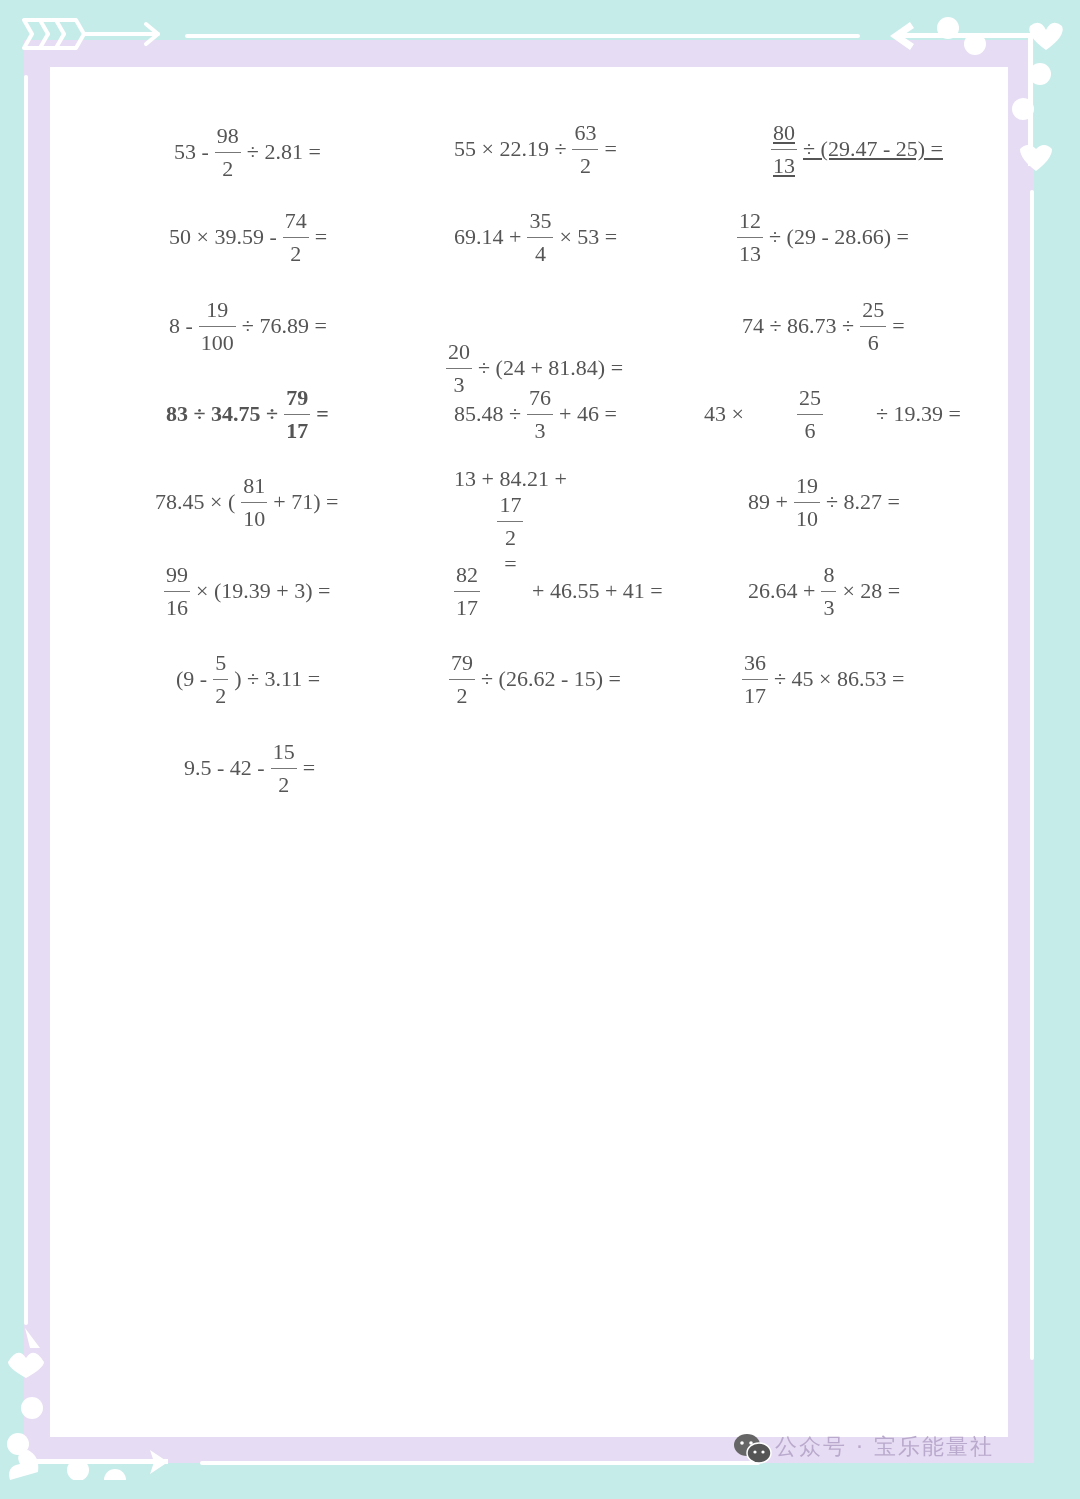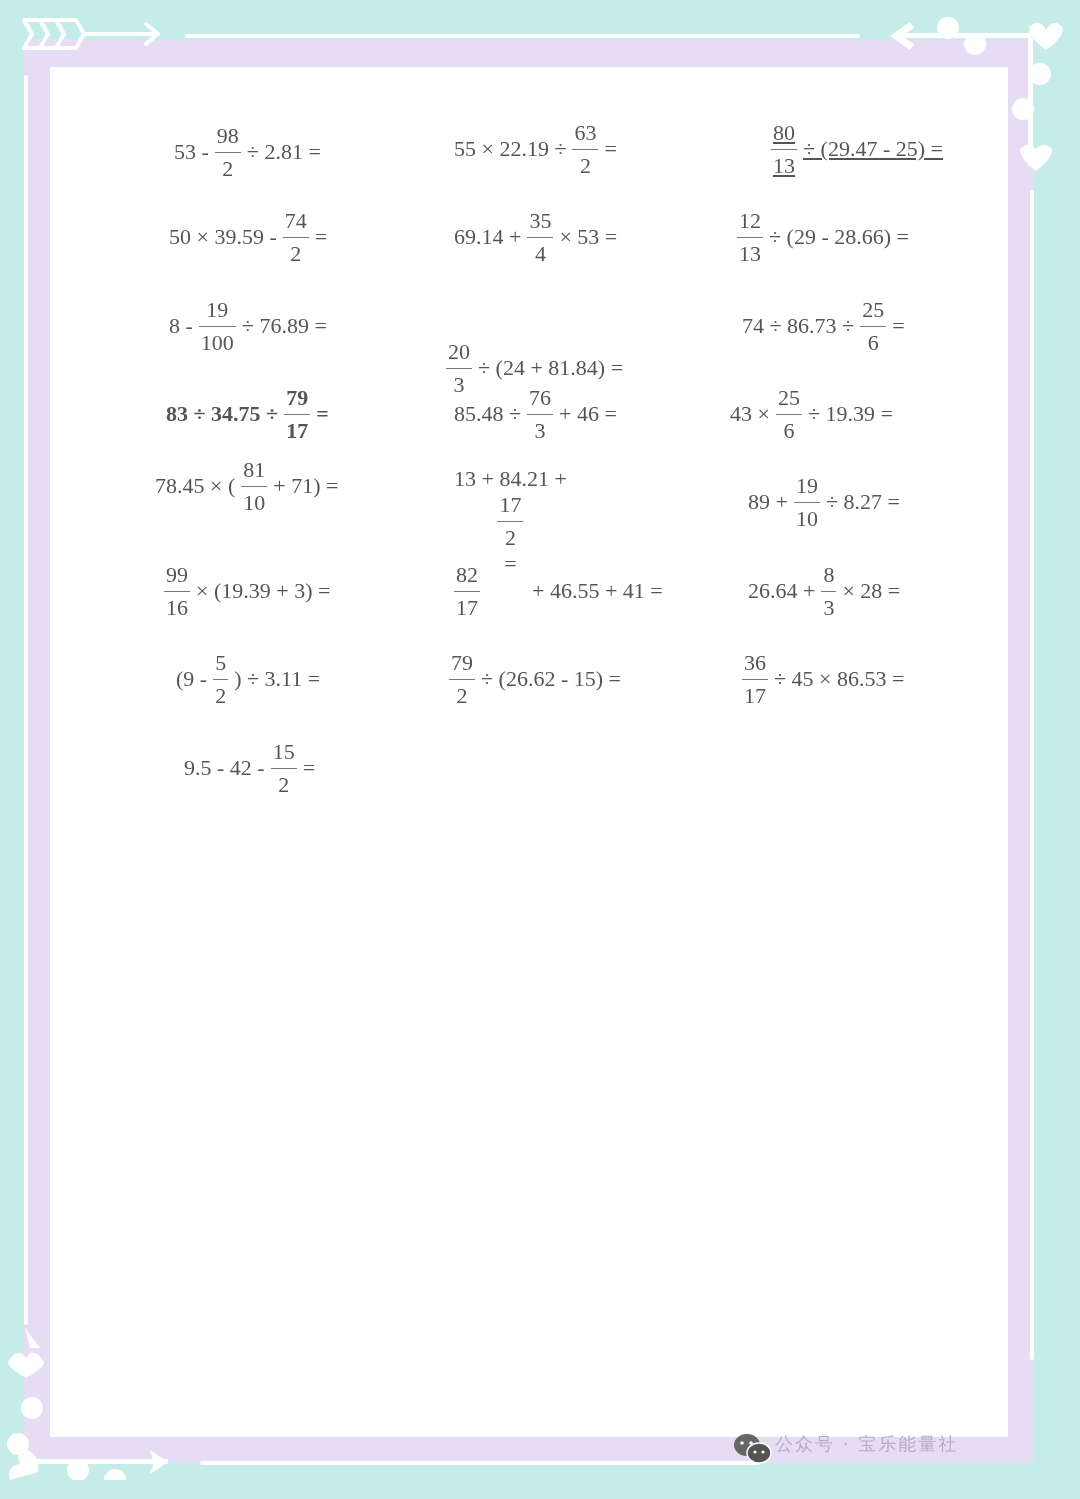--- a/index.html
+++ b/index.html
@@ -35,21 +35,21 @@
     position: absolute; left: 733px; top: 1432px; display: flex; align-items: center;
     font-family: "DejaVu Sans", sans-serif;
   }
   .wm-text {
     font-size: 26px; color: #ffffff;
     text-shadow: 2px 2px 0 #000, -1px -1px 0 #000, 1px -1px 0 #000, -1px 1px 0 #000;
     margin-left: 6px;
   }
   .wm-ghost {
     position: absolute; left: 775px; top: 1432px;
-    font-family: "DejaVu Sans", sans-serif; font-size: 18px; color: #b9a9cc; letter-spacing: 2px;
+    font-family: "DejaVu Sans", sans-serif; font-size: 22px; color: #b9a9cc; letter-spacing: 2px;
   }
 </style>
 </head>
 <body>
 
 <div class="purple-frame"></div>
 <div class="paper"></div>
 
 <div class="line-h" style="left:185px; top:34px; width:675px;"></div>
 <div class="line-v" style="left:1030px; top:190px; height:1170px;"></div>
@@ -125,21 +125,21 @@
   </div>
 <div class="problem" style="left:162px; top:378px;font-weight:bold;">
     <span class="txt">83 ÷ 34.75 ÷</span>
     <span class="frac">
       <span class="num">79</span>
       <span class="bar"></span>
       <span class="den">17</span>
     </span>
     <span class="txt">=</span>
   </div>
-<div class="problem" style="left:151px; top:450px;">
+<div class="problem" style="left:151px; top:466px;">
     <span class="txt">78.45 × (</span>
     <span class="frac">
       <span class="num">81</span>
       <span class="bar"></span>
       <span class="den">10</span>
     </span>
     <span class="txt">+ 71) =</span>
   </div>
 <div class="problem" style="left:162px; top:555px;">
     <span class="frac">
@@ -247,21 +247,21 @@
   </div>
 <div class="problem" style="left:738px; top:290px;">
     <span class="txt">74 ÷ 86.73 ÷</span>
     <span class="frac">
       <span class="num">25</span>
       <span class="bar"></span>
       <span class="den">6</span>
     </span>
     <span class="txt">=</span>
   </div>
-<div class="problem" style="left:726px; top:378px;">
+<div class="problem" style="left:700px; top:378px;gap:47px;">
     <span class="txt">43 ×</span>
     <span class="frac">
       <span class="num">25</span>
       <span class="bar"></span>
       <span class="den">6</span>
     </span>
     <span class="txt">÷ 19.39 =</span>
   </div>
 <div class="problem" style="left:744px; top:466px;">
     <span class="txt">89 +</span>

